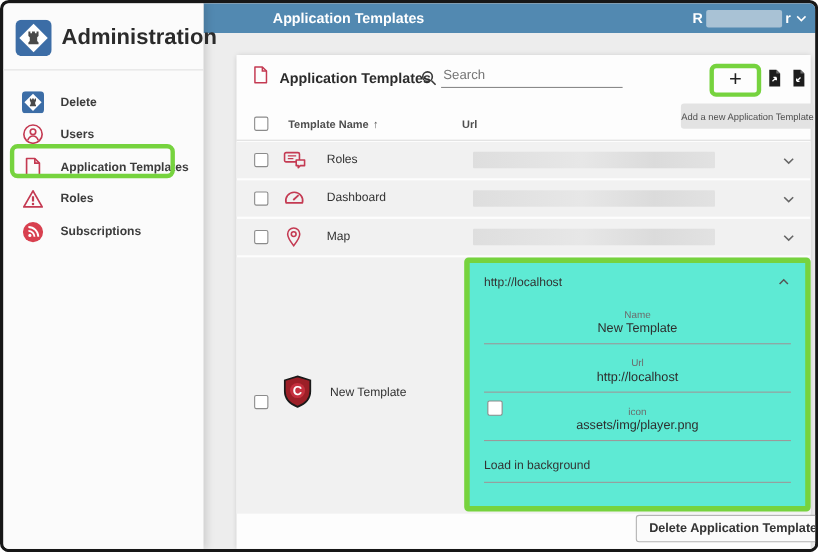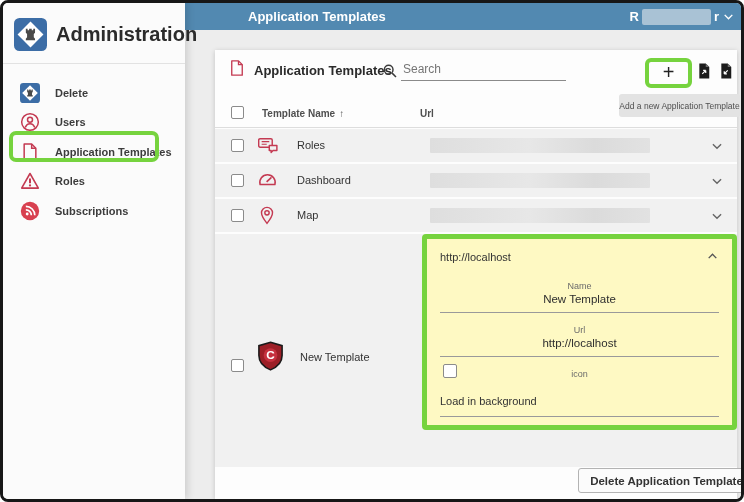--- a/index.html
+++ b/index.html
@@ -70,22 +70,22 @@
   .row-label { position:absolute; left:82px; top:10px; font-size:11px; color:#333; }
   .redact-bar { position:absolute; left:215px; top:9px; width:220px; height:15px; border-radius:1px;
                 background:linear-gradient(90deg,#dedede,#e7e7e7 45%,#dbdbdb 75%,#e2e2e2); filter:blur(.5px); }
   .row-chevron { position:absolute; left:495px; top:10px; width:14px; height:14px; cursor:pointer; }
 
   .bigrow { position:absolute; left:0; top:184px; width:100%; height:233px; background:#f1f1f1; }
   .bigrow .checkbox { position:absolute; left:16px; top:125px; }
   .shield-icon { position:absolute; left:42px; top:107px; width:27px; height:31px; }
   .bigrow .row-label { position:absolute; left:85px; top:117px; }
 
-  .editor-highlight { position:absolute; left:207px; top:0px; width:315px; height:196px;
-                      border:5px solid #76d33e; border-radius:4px; background:#fef9c3; overflow:hidden; }
+  .editor-highlight { position:absolute; left:207px; top:0px; width:315px; height:231px;
+                      border:5px solid #76d33e; border-radius:4px; background:#5eead4; overflow:hidden; }
   .ed-head { display:flex; align-items:center; justify-content:space-between; padding:11px 13px 10px; }
   .ed-url { font-size:11px; color:#333; }
   .ed-chevron { width:13px; height:13px; cursor:pointer; }
   .fgroup { margin:8px 13px 12px;text-align:center; }
   .flabel { font-size:9px; color:#6b6b6b; margin-bottom:2px; }
   .fvalue { font-size:11.5px; color:#2e2e2e; padding-bottom:7px; border-bottom:1px solid #9a9a9a; }
   .cgroup { margin:16px 13px 0; padding-bottom:9px; border-bottom:1px solid #9a9a9a;
             display:flex; align-items:center; gap:9px; }
   .cgroup .clabel { font-size:11px; color:#333; }
   .cgroup .checkbox { width:14px; height:14px; }
@@ -293,20 +293,21 @@
           <div class="fgroup">
             <div class="flabel">Name</div>
             <div class="fvalue">New Template</div>
           </div>
           <div class="fgroup">
             <div class="flabel">Url</div>
             <div class="fvalue">http://localhost</div>
           </div>
           <div class="fgroup">
             <div class="flabel">icon</div>
+            <div class="fvalue">assets/img/player.png</div>
           </div>
 
           <div class="cgroup">
             <div class="checkbox">
               
             </div>
             <span class="clabel">Load in background</span>
           </div>
         </div>
       </div>

